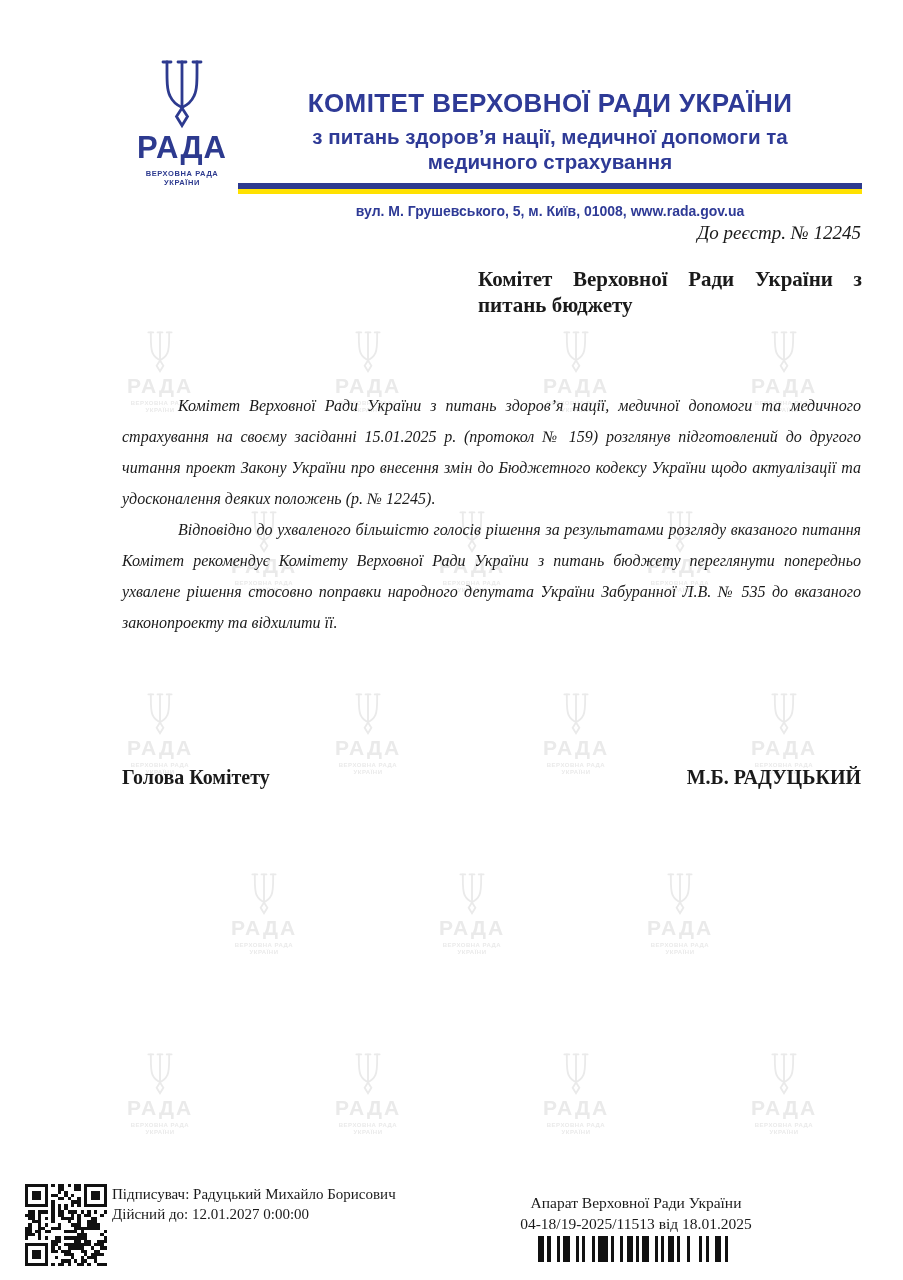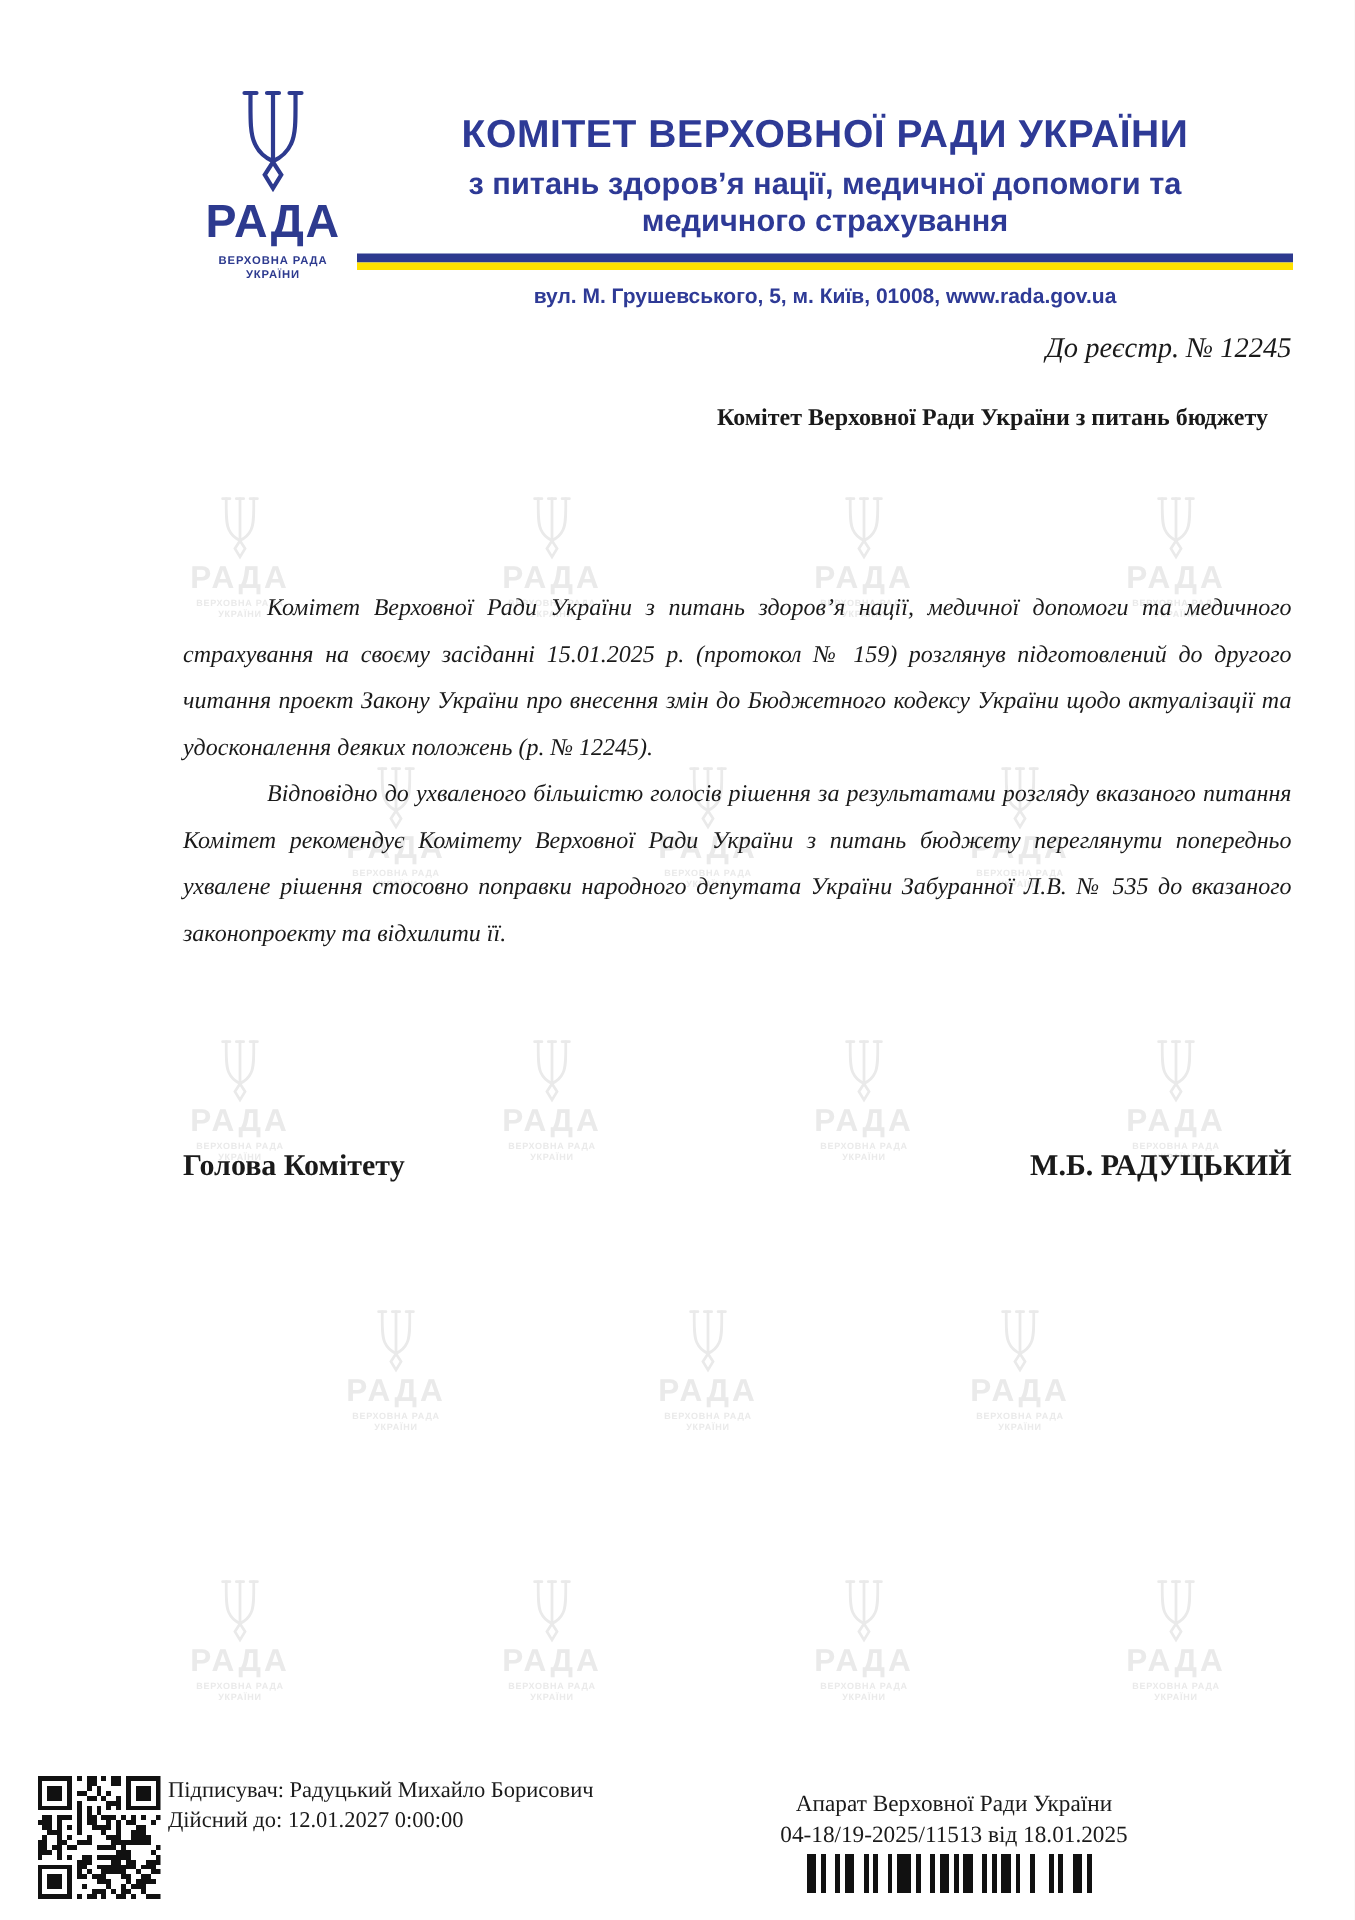--- a/index.html
+++ b/index.html
@@ -6,32 +6,32 @@
   html,body{margin:0;padding:0;background:#fff;}
   .page{position:relative;width:903px;height:1280px;background:#fff;overflow:hidden;
         font-family:"Liberation Serif",serif;color:#1a1a1a;outline:1px solid #e9e9e9;}
 
   
   .logo{position:absolute;left:118px;top:58px;width:128px;text-align:center;color:#2d3a8f;z-index:1;}
   .logo svg{display:block;margin:0 auto;}
   .logo-brand{font-family:"Liberation Sans",sans-serif;font-weight:800;font-size:31px;letter-spacing:1px;margin-top:0px;}
   .logo-sub{font-family:"Liberation Sans",sans-serif;font-weight:700;font-size:7.5px;letter-spacing:.6px;
             width:88px;margin:3px auto 0;line-height:9px;}
-  .head-main{position:absolute;left:238px;top:74px;width:624px;text-align:center;color:#2e3a96;z-index:1;}
+  .head-main{position:absolute;left:238px;top:88px;width:624px;text-align:center;color:#2e3a96;z-index:1;}
   .committee-title{font-family:"Liberation Sans",sans-serif;font-weight:700;font-size:26px;letter-spacing:.4px;}
   .committee-subtitle{font-family:"Liberation Sans",sans-serif;font-weight:600;font-size:20.5px;
             max-width:540px;margin:5px auto 0;line-height:25px;}
   .flag-divider{margin-top:9px;width:100%;}
   .flag-blue{height:6px;}
   .flag-yellow{height:5px;}
   .address{font-family:"Liberation Sans",sans-serif;font-weight:600;font-size:14px;margin-top:9px;}
 
   
   .reg-line{position:absolute;right:42px;top:222px;font-style:italic;font-size:19px;z-index:1;}
-  .addressee{position:absolute;left:478px;top:266px;width:384px;font-weight:700;font-size:16px;
+  .addressee{position:absolute;left:478px;top:266px;width:384px;font-weight:700;font-size:21px;
              line-height:26px;text-align:justify;z-index:1;}
   .body-text{position:absolute;left:122px;top:390px;width:739px;font-size:16px;line-height:31px;
              text-align:justify;z-index:1;font-style:italic;}
   .body-text p{margin:0;text-indent:56px;}
   .signature-row{position:absolute;left:122px;top:726px;width:739px;display:flex;
                  justify-content:space-between;font-weight:700;font-size:20px;z-index:1;margin-top:40px;}
 
   
   #watermark-layer{position:absolute;inset:0;z-index:0;}
   .watermark{position:absolute;width:110px;text-align:center;color:#eaeaea;}

